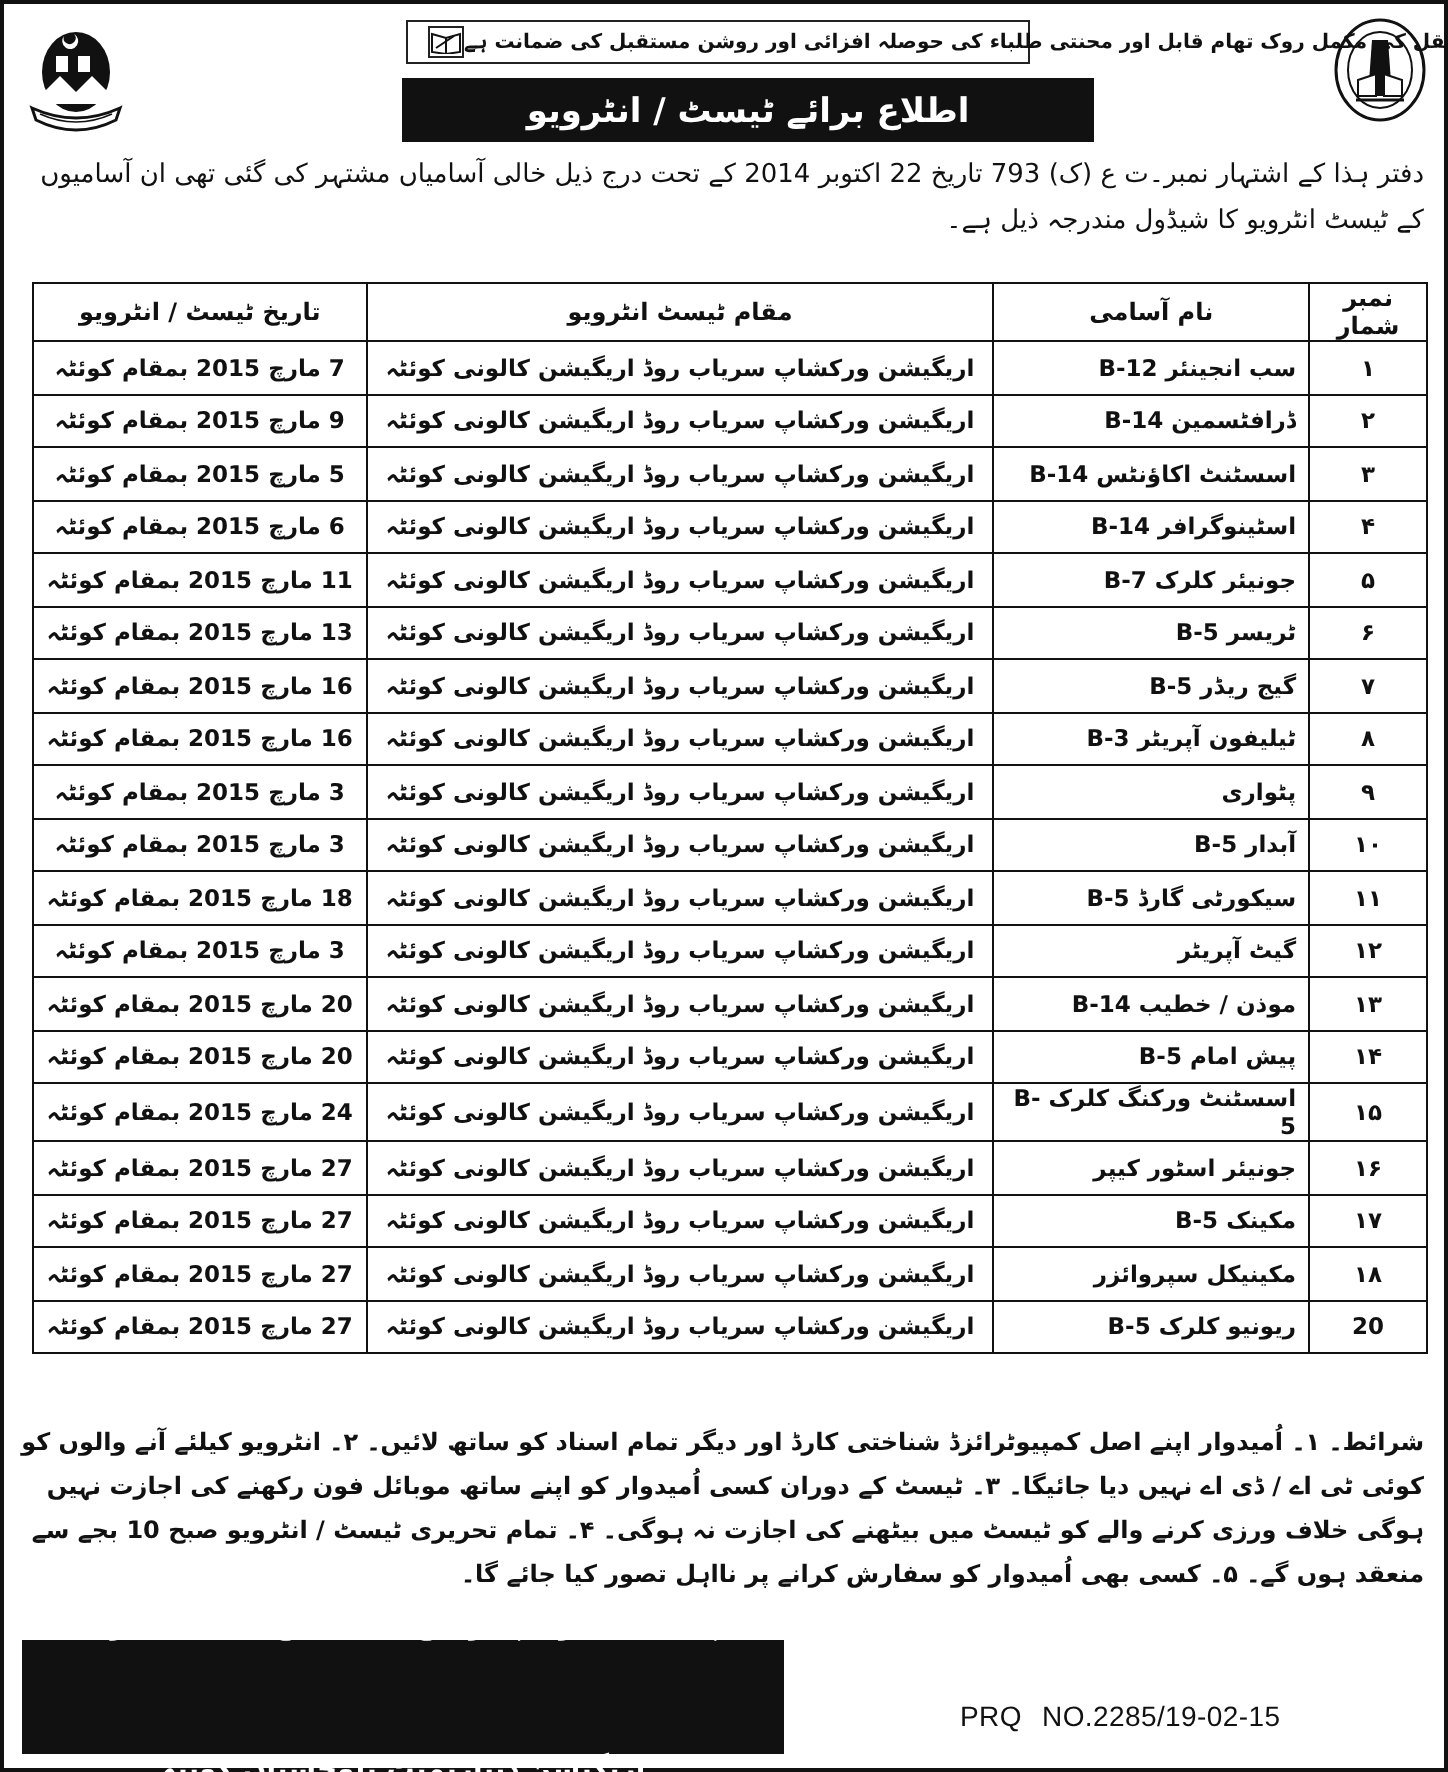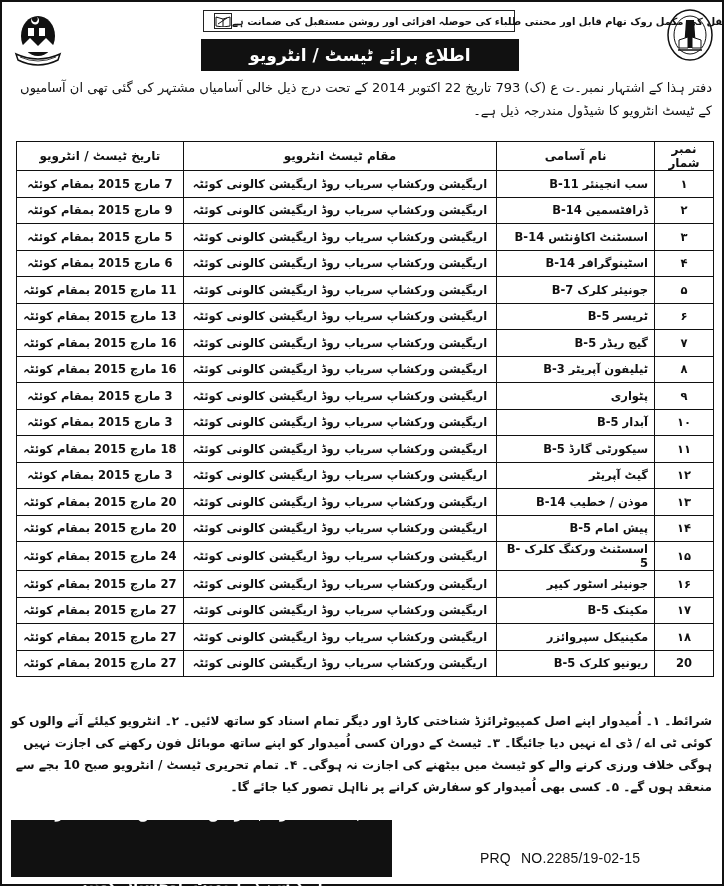--- a/index.html
+++ b/index.html
@@ -6,21 +6,21 @@
   body { width:724px; height:886px; overflow:hidden; font-family:"DejaVu Sans", sans-serif; color:#111; }
   .page { position:relative; width:720px; height:882px; border:2px solid #111; background:#fff; }
 
   .logo-left { position:absolute; left:10px; top:10px; width:52px; height:58px; }
   .logo-right { position:absolute; left:664px; top:6px; width:48px; height:54px; }
 
   .slogan { position:absolute; left:201px; top:8px; width:312px; height:22px; border:1px solid #222;
             display:flex; align-items:center; justify-content:flex-end; direction:rtl; padding:0 6px; box-sizing:border-box; }
   .slogan .txt { font-size:10px; font-weight:bold; white-space:nowrap; }
   .slogan .book { width:18px; height:14px; border:1px solid #222; margin-right:auto; margin-left:4px; display:flex; align-items:center; justify-content:center; font-size:10px; }
-  .title-bar { position:absolute; left:199px; top:37px; width:318px; height:32px; background:#111; color:#fff;
+  .title-bar { position:absolute; left:199px; top:37px; width:346px; height:32px; background:#111; color:#fff;
                display:flex; align-items:center; justify-content:center; }
   .title-bar span { font-size:17px; font-weight:bold; direction:rtl; }
 
   .intro { position:absolute; right:10px; top:74px; width:700px; direction:rtl; text-align:right; font-size:13px; font-weight:normal; line-height:23px; }
 
   table.sched { position:absolute; left:14px; top:139px; width:698px; border-collapse:collapse; direction:rtl; }
   table.sched td, table.sched th { border:1.5px solid #111; height:26.5px; padding:0 6px; font-size:11.5px; font-weight:bold; box-sizing:border-box; }
   table.sched th { height:26px; font-size:12px; text-align:center;margin-left:18px; }
   .c-num { width:59px; text-align:center; }
   .c-post { width:158px; text-align:right; }
@@ -84,21 +84,21 @@
       <tr>
         <th class="c-num">نمبر شمار</th>
         <th class="c-post" style="text-align:center">نام آسامی</th>
         <th class="c-venue">مقام ٹیسٹ انٹرویو</th>
         <th class="c-date">تاریخ ٹیسٹ / انٹرویو</th>
       </tr>
     </thead>
     <tbody id="rows">
         <tr>
           <td class="c-num">۱</td>
-          <td class="c-post">سب انجینئر B-11</td>
+          <td class="c-post">سب انجینئر B-12</td>
           <td class="c-venue">اریگیشن ورکشاپ سریاب روڈ اریگیشن کالونی کوئٹہ</td>
           <td class="c-date">7 مارچ 2015 بمقام کوئٹہ</td>
         </tr>
         <tr>
           <td class="c-num">۲</td>
           <td class="c-post">ڈرافٹسمین B-14</td>
           <td class="c-venue">اریگیشن ورکشاپ سریاب روڈ اریگیشن کالونی کوئٹہ</td>
           <td class="c-date">9 مارچ 2015 بمقام کوئٹہ</td>
         </tr>
         <tr>

